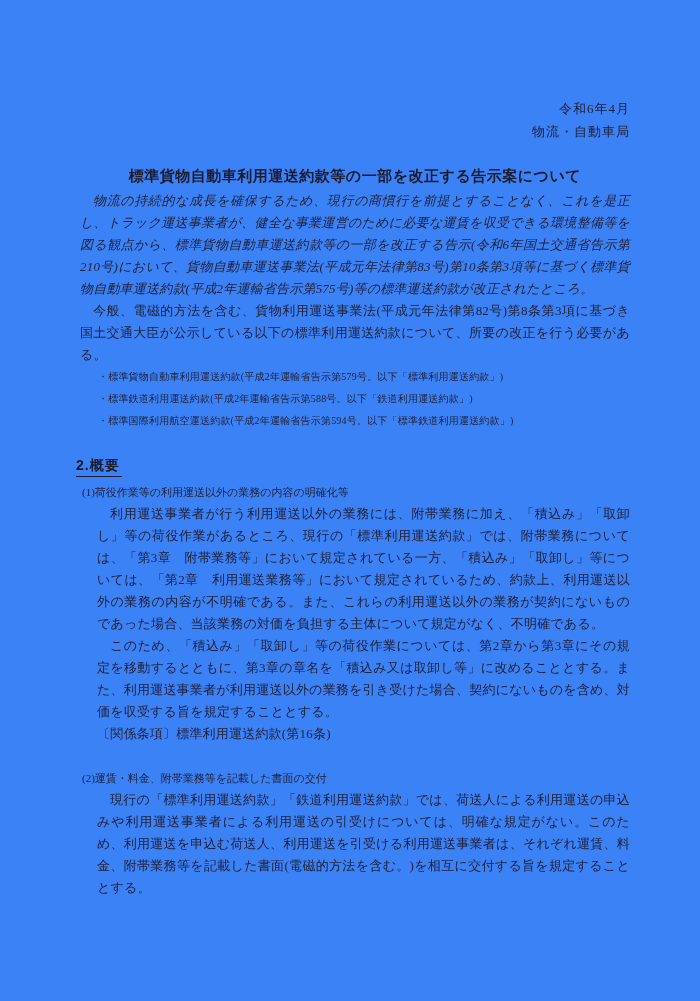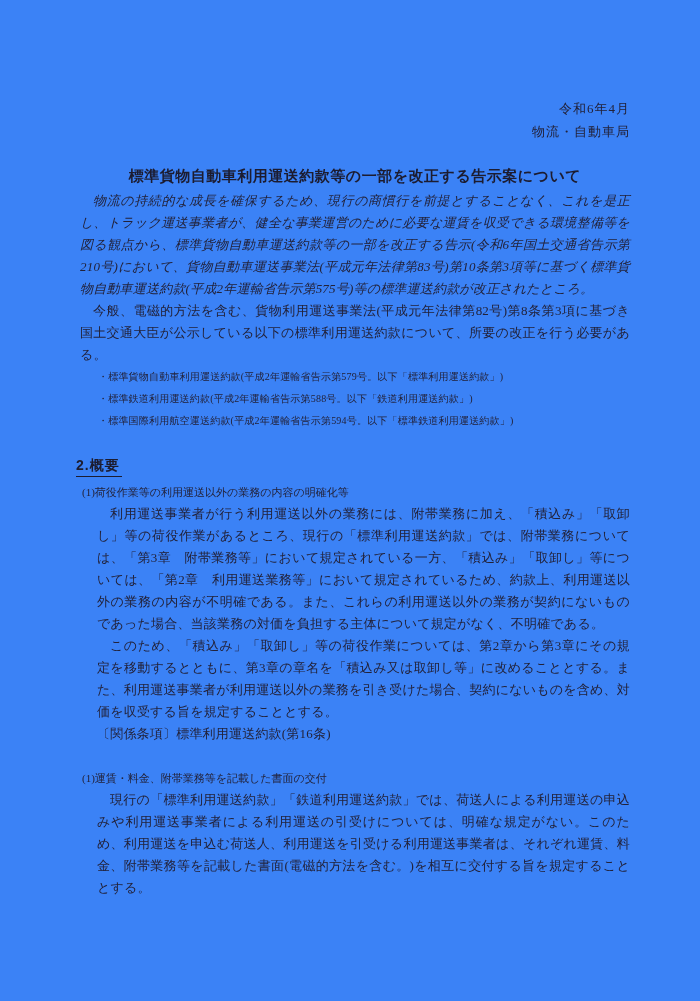--- a/index.html
+++ b/index.html
@@ -114,18 +114,18 @@
     <h2 class="sec-heading second"><span class="hd">2.概要</span></h2>
 
     <div class="item">
       <p class="item-title">(1)荷役作業等の利用運送以外の業務の内容の明確化等</p>
       <p class="body indent">利用運送事業者が行う利用運送以外の業務には、附帯業務に加え、「積込み」「取卸し」等の荷役作業があるところ、現行の「標準利用運送約款」では、附帯業務については、「第3章　附帯業務等」において規定されている一方、「積込み」「取卸し」等については、「第2章　利用運送業務等」において規定されているため、約款上、利用運送以外の業務の内容が不明確である。また、これらの利用運送以外の業務が契約にないものであった場合、当該業務の対価を負担する主体について規定がなく、不明確である。</p>
       <p class="body indent">このため、「積込み」「取卸し」等の荷役作業については、第2章から第3章にその規定を移動するとともに、第3章の章名を「積込み又は取卸し等」に改めることとする。また、利用運送事業者が利用運送以外の業務を引き受けた場合、契約にないものを含め、対価を収受する旨を規定することとする。</p>
       <p class="body note">〔関係条項〕標準利用運送約款(第16条)</p>
     </div>
 
     <div class="item">
-      <p class="item-title">(1)運賃・料金、附帯業務等を記載した書面の交付</p>
+      <p class="item-title">(2)運賃・料金、附帯業務等を記載した書面の交付</p>
       <p class="body indent">現行の「標準利用運送約款」「鉄道利用運送約款」では、荷送人による利用運送の申込みや利用運送事業者による利用運送の引受けについては、明確な規定がない。このため、利用運送を申込む荷送人、利用運送を引受ける利用運送事業者は、それぞれ運賃、料金、附帯業務等を記載した書面(電磁的方法を含む。)を相互に交付する旨を規定することとする。</p>
     </div>
 
   </div>
 </div>
 
 </body></html>

